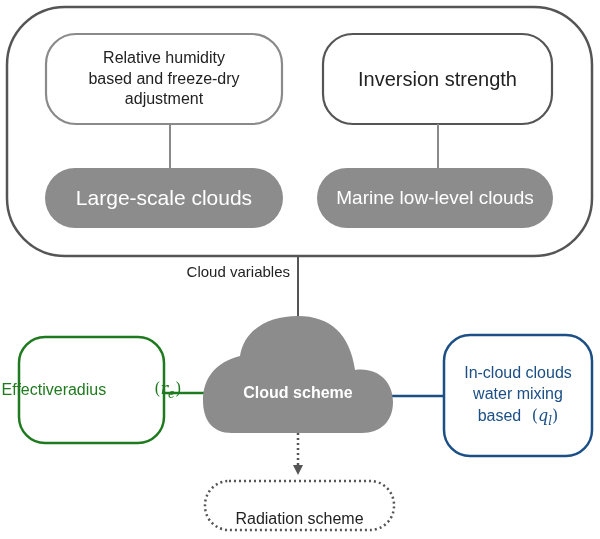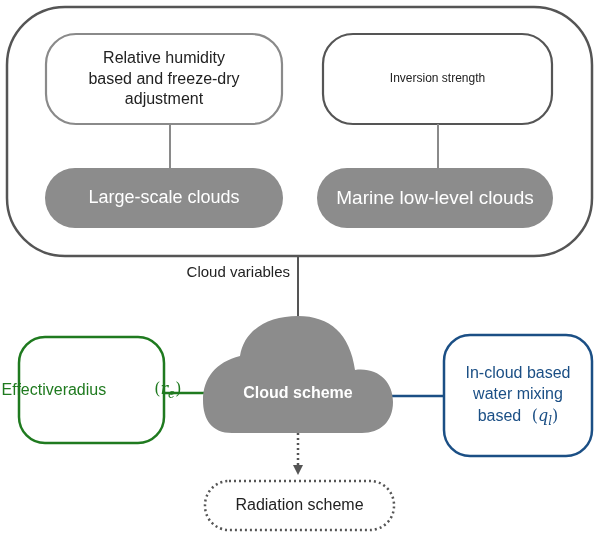--- a/index.html
+++ b/index.html
@@ -52,25 +52,25 @@
 
   <rect x="205" y="481" width="189" height="49" rx="24" ry="24" fill="#ffffff" stroke="#555555" stroke-width="2.5" stroke-dasharray="2 3"></rect>
 </svg>
 
 <div class="lbl" style="left:46px; top:34px; width:236px; height:90px; font-size:16px; color:#222; flex-direction:column;">
   <span>Relative humidity</span>
   <span>based and freeze-dry</span>
   <span>adjustment</span>
 </div>
 
-<div class="lbl" style="left:323px; top:34px; width:229px; height:90px; font-size:12px; color:#222; flex-direction:column;">
+<div class="lbl" style="left:323px; top:34px; width:229px; height:90px; font-size:20px; color:#222; flex-direction:column;">
   <span>Inversion strength</span>
 </div>
 
-<div class="lbl" style="left:45px; top:168px; width:238px; height:60px; font-size:18px; color:#ffffff;">
+<div class="lbl" style="left:45px; top:168px; width:238px; height:60px; font-size:21px; color:#ffffff;">
   <span>Large-scale clouds</span>
 </div>
 
 <div class="lbl" style="left:317px; top:168px; width:236px; height:60px; font-size:19px; color:#ffffff;">
   <span>Marine low-level clouds</span>
 </div>
 
 <div class="lbl" style="left:160px; top:261px; width:130px; height:22px; font-size:15px; color:#222; justify-content:flex-end;">
   <span>Cloud variables</span>
 </div>
@@ -81,23 +81,23 @@
 
 <div class="lbl" style="left:19px; top:337px; width:145px; height:106px; font-size:16px; color:#1f7a1f; flex-direction:row; line-height:1.35;">
   <span>Effective</span>
   <span>radius</span>
   <span style="font-family:'DejaVu Serif', serif;margin-left:48px;">
     (<span class="math">r</span><sub class="math" style="font-size:12px;">e</sub>)
   </span>
 </div>
 
 <div class="lbl" style="left:444px; top:335px; width:148px; height:121px; font-size:16px; color:#1b4f85; flex-direction:column; line-height:1.35;">
-  <span>In-cloud based</span>
+  <span>In-cloud clouds</span>
   <span>water mixing</span>
   <span>
     <span>based</span>
     <span style="font-family:'DejaVu Serif', serif; margin-left:6px;">(<span class="math">q</span><sub class="math" style="font-size:12px;">l</sub>)</span>
   </span>
 </div>
 
-<div class="lbl" style="left:205px; top:481px; width:189px; height:49px; font-size:16px; color:#222;">
+<div class="lbl" style="left:205px; top:481px; width:189px; height:49px; font-size:16px; color:#222;align-items:flex-end;">
   <span>Radiation scheme</span>
 </div>
 
 </body></html>

